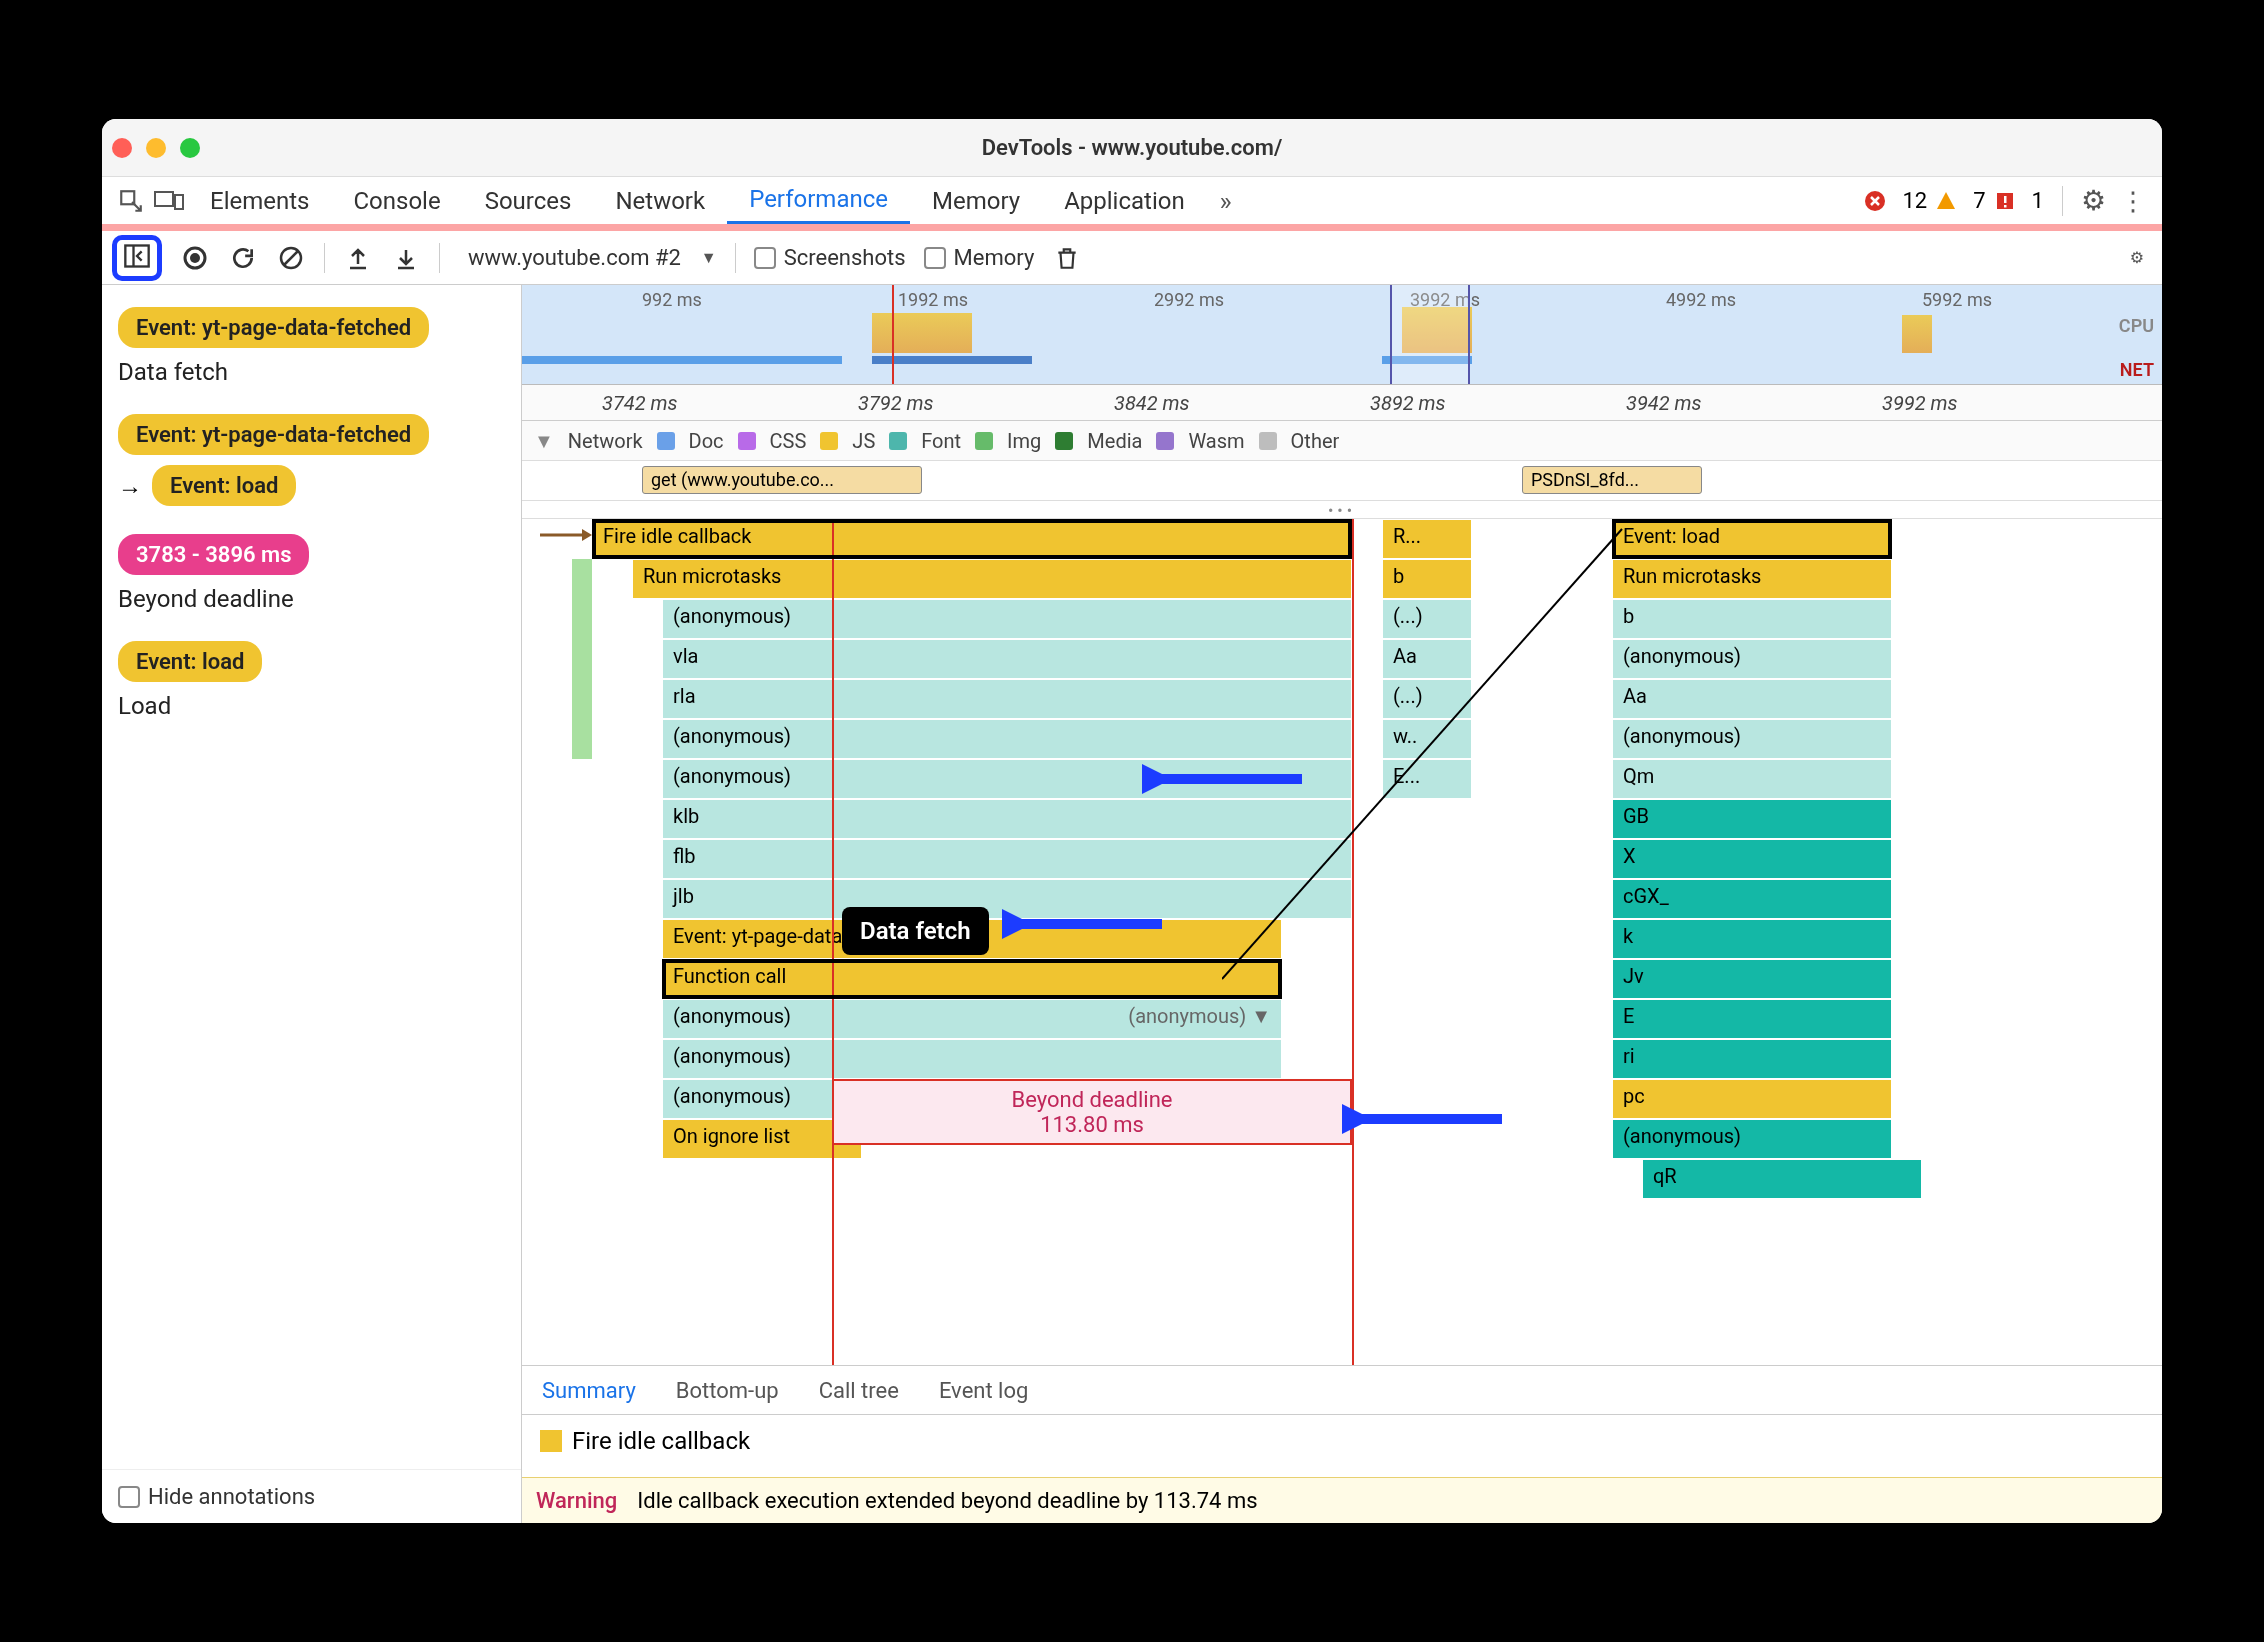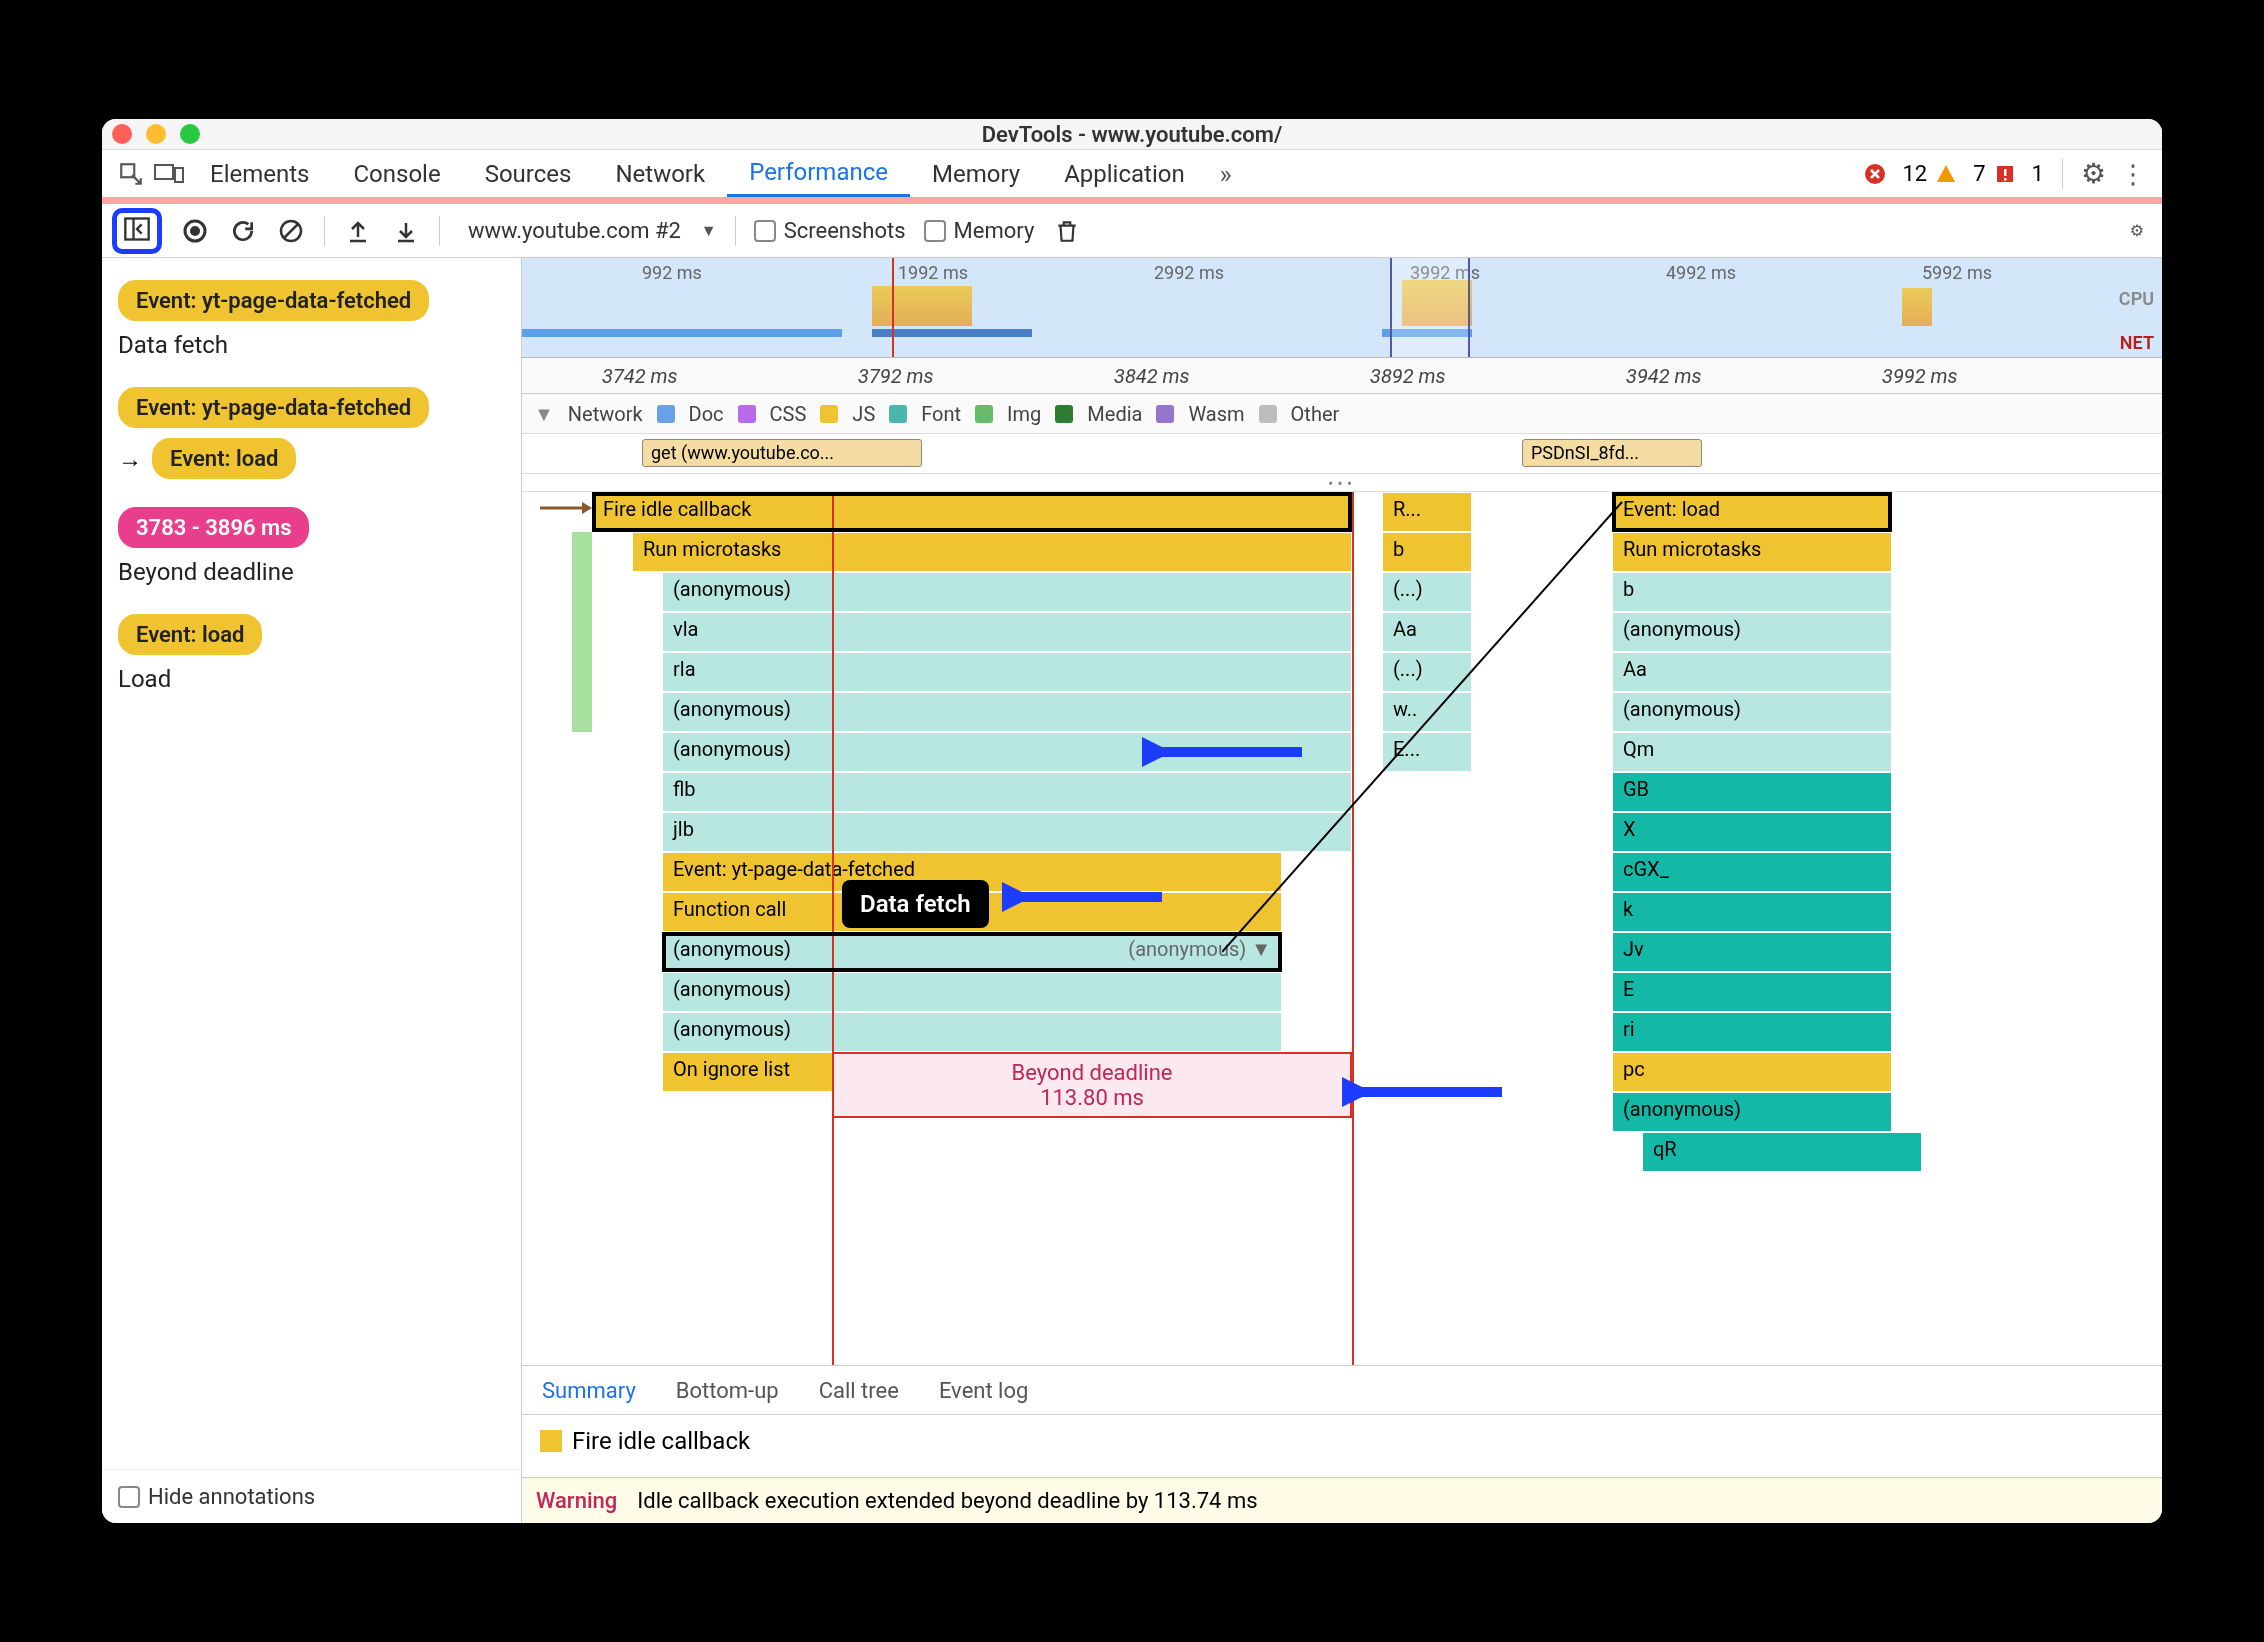--- a/index.html
+++ b/index.html
@@ -1,18 +1,18 @@
 <!DOCTYPE html>
 <html><head>
 <meta charset="utf-8">
 <style>
 * { margin: 0; padding: 0; box-sizing: border-box; font-family: -apple-system, BlinkMacSystemFont, "Segoe UI", Roboto, sans-serif; }
 body { background: #000; width: 2264px; height: 1642px; display: flex; align-items: center; justify-content: center; }
 .window { width: 2060px; height: 1404px; background: #fff; border-radius: 14px; overflow: hidden; box-shadow: 0 30px 80px rgba(0,0,0,.5); display: flex; flex-direction: column; position: relative; }
-.titlebar { height: 31px; background: #f5f5f5; border-bottom: 1px solid #ddd; display: flex; align-items: center; padding: 0 10px; position: relative; }
+.titlebar { height: 58px; background: #f5f5f5; border-bottom: 1px solid #ddd; display: flex; align-items: center; padding: 0 10px; position: relative; }
 .trafficlights { display: flex; gap: 14px; }
 .light { width: 20px; height: 20px; border-radius: 50%; }
 .light.red { background: #ff5f57; }
 .light.yellow { background: #febc2e; }
 .light.green { background: #28c840; }
 .titlebar-title { position: absolute; left: 50%; transform: translateX(-50%); font-size: 22px; font-weight: 600; color: #333; }
 .tabbar { height: 54px; border-bottom: 7px solid #fca5a5; display: flex; align-items: center; padding: 0 10px; gap: 0; }
 .tab-icon { width: 38px; display: flex; align-items: center; justify-content: center; cursor: pointer; }
 .tab { padding: 0 22px; height: 100%; display: flex; align-items: center; font-size: 24px; color: #333; cursor: pointer; }
 .tab.active { color: #1a73e8; border-bottom: 3px solid #1a73e8; }
@@ -342,20 +342,21 @@
           <div class="black-outline" style="left: 70px; top: 0px; width: 760px; height: 40px;"></div>
           <div class="black-outline" style="left: 140px; top: 440px; width: 620px; height: 40px;"></div>
           <div class="flame-col" style="left: 70px; width: 760px;">
             <div class="flame-row fr-yellow" style="width: 760px;">Fire idle callback</div>
             <div class="flame-row fr-yellow" style="margin-left: 40px; width: 720px;">Run microtasks</div>
             <div class="flame-row fr-teal" style="margin-left: 70px; width: 690px;">(anonymous)</div>
             <div class="flame-row fr-teal" style="margin-left: 70px; width: 690px;">vla</div>
             <div class="flame-row fr-teal" style="margin-left: 70px; width: 690px;">rla</div>
             <div class="flame-row fr-teal" style="margin-left: 70px; width: 690px;">(anonymous)</div>
             <div class="flame-row fr-teal" style="margin-left: 70px; width: 690px;">(anonymous)</div>
+            <div class="flame-row fr-teal" style="margin-left: 70px; width: 690px;">klb</div>
             <div class="flame-row fr-teal" style="margin-left: 70px; width: 690px;">flb</div>
             <div class="flame-row fr-teal" style="margin-left: 70px; width: 690px;">jlb</div>
             <div class="flame-row fr-yellow" style="margin-left: 70px; width: 620px;">Event: yt-page-data-fetched</div>
             <div class="flame-row fr-yellow" style="margin-left: 70px; width: 620px;">Function call</div>
             <div class="flame-row fr-teal" style="margin-left: 70px; width: 620px;">(anonymous) <span style="float:right;color:#666">(anonymous) ▼</span></div>
             <div class="flame-row fr-teal" style="margin-left: 70px; width: 620px;">(anonymous)</div>
             <div class="flame-row fr-teal" style="margin-left: 70px; width: 620px;">(anonymous)</div>
             <div class="flame-row fr-yellow" style="margin-left: 70px; width: 200px;">On ignore list</div>
           </div>
           <div class="flame-col" style="left: 860px; width: 90px;">

